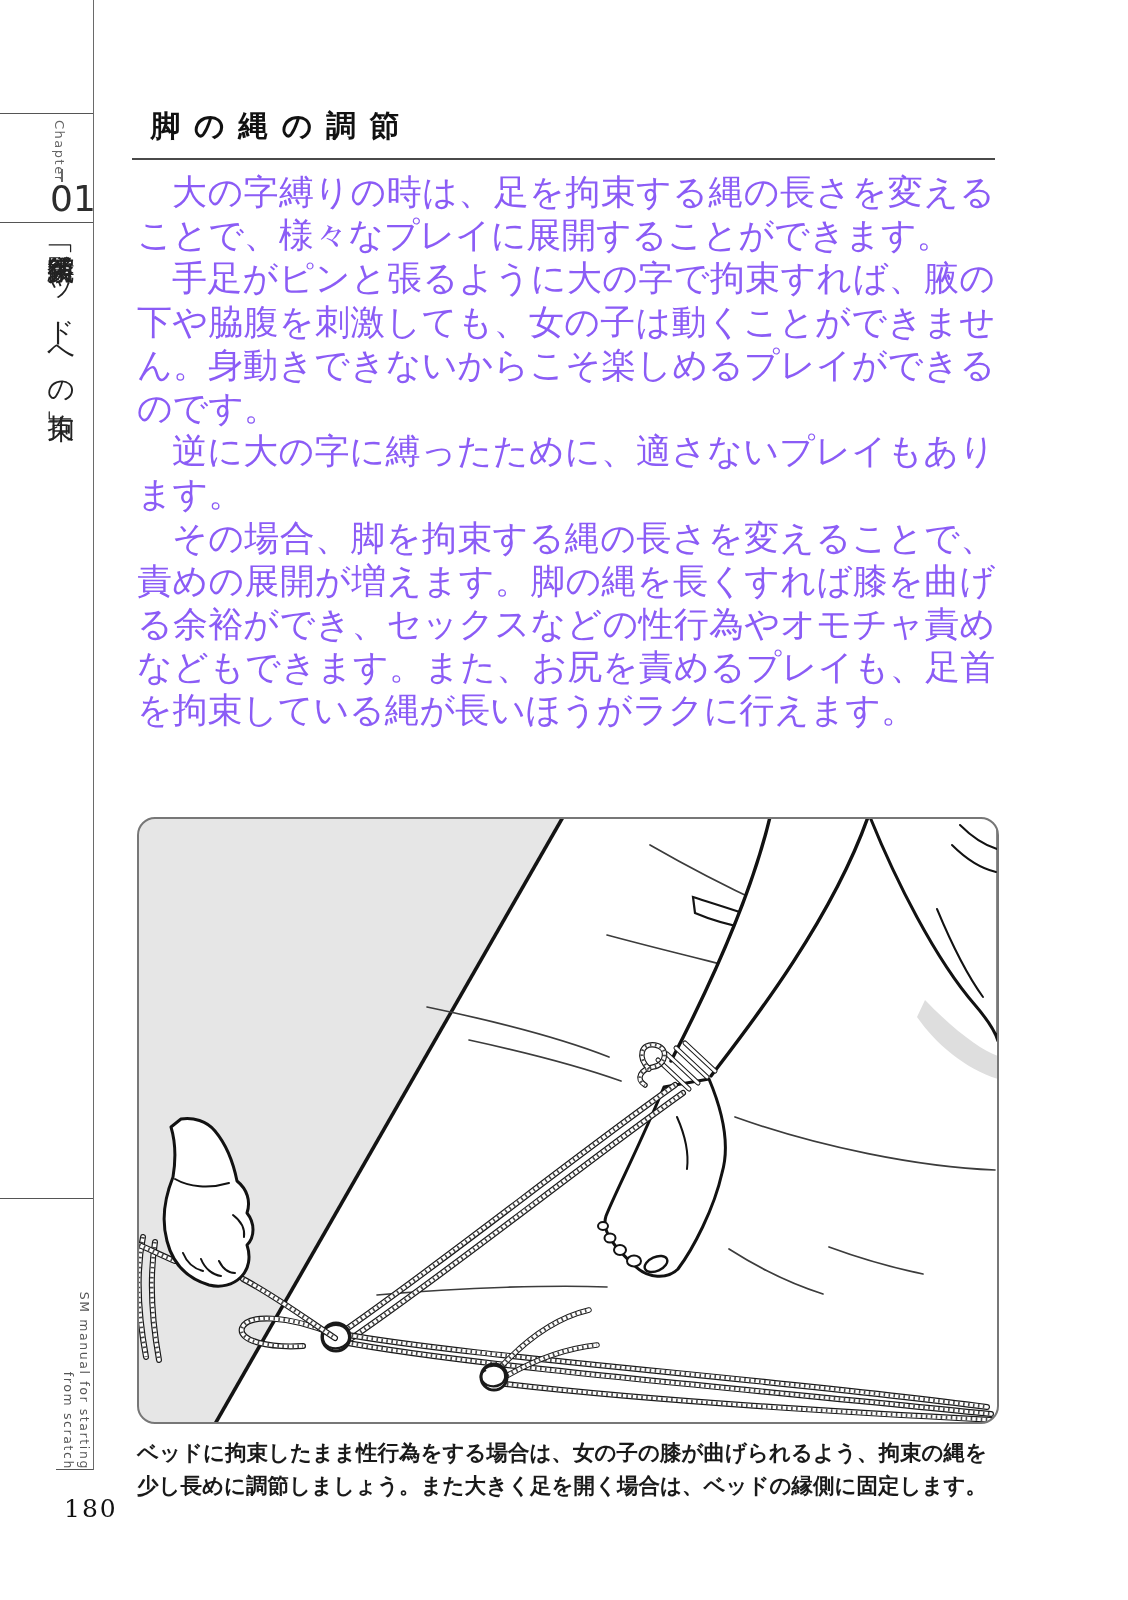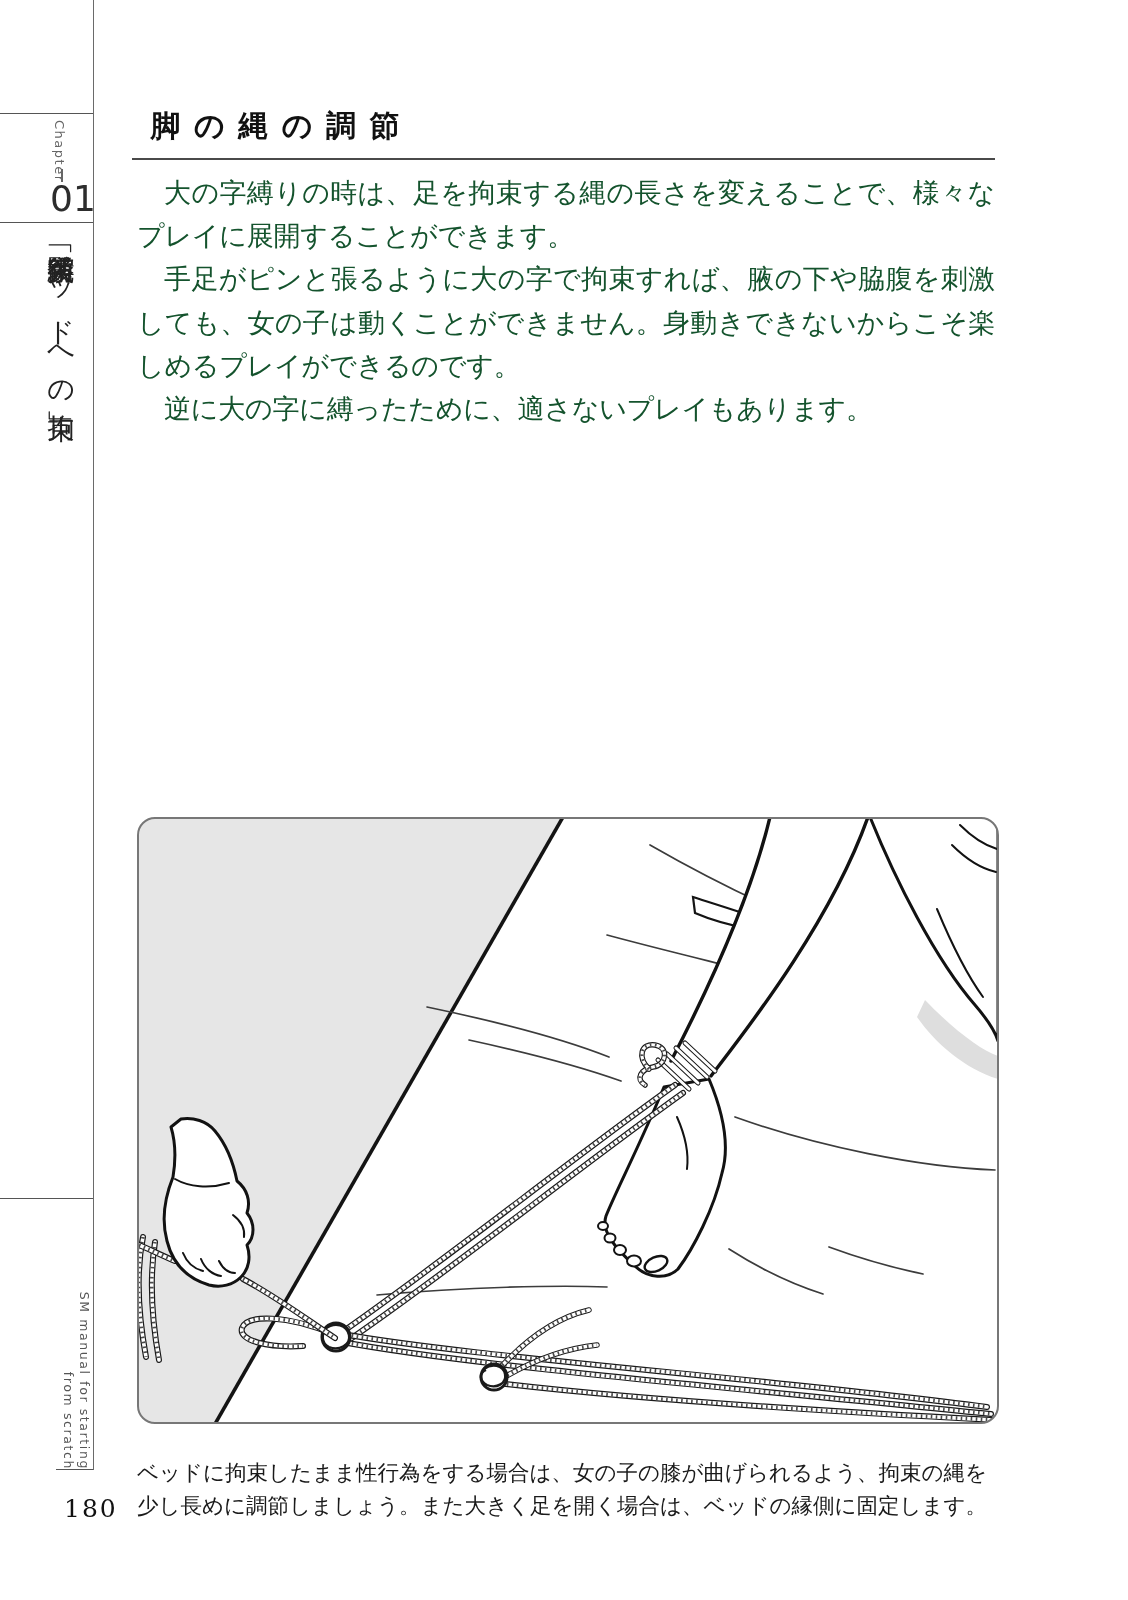--- a/index.html
+++ b/index.html
@@ -42,28 +42,28 @@
   }
   
   .doc-title{
     position:absolute;left:137px;top:106px;width:858px;
     font-size:30px;font-weight:700;color:#111;
     letter-spacing:0.45em;text-indent:0.45em;white-space:nowrap;
   }
   .title-rule{position:absolute;left:132px;top:158px;width:863px;height:1.5px;background:#4a4a4a;}
   .body-text{
     position:absolute;left:137px;top:171px;width:858px;
-    font-size:27px;line-height:43.2px;letter-spacing:-0.2px;
-    text-align:justify;color:#14532d;
+    font-size:35px;line-height:43.2px;letter-spacing:-0.2px;
+    text-align:justify;color:#8b5cf6;
   }
   .body-text p{margin:0;text-indent:1em;}
   .fig-caption{
     position:absolute;left:137px;top:1436px;width:860px;
-    font-size:21.5px;line-height:33px;font-weight:400;color:#1a1a1a;
-    white-space:pre-line;letter-spacing:0;margin-top:20px;
+    font-size:21.5px;line-height:33px;font-weight:700;color:#1a1a1a;
+    white-space:pre-line;letter-spacing:0;
   }
   
   .figure{position:absolute;left:137px;top:817px;width:862px;height:607px;}
   .rope-o{fill:none;stroke:#1a1a1a;stroke-width:6;stroke-linecap:round;}
   .rope-i{fill:none;stroke:#ffffff;stroke-width:3.6;stroke-linecap:round;}
   .rope-t{fill:none;stroke:#4a4a4a;stroke-width:3.6;stroke-dasharray:1.6 3.4;}
   .skin{fill:#ffffff;stroke:#121212;stroke-width:3;stroke-linejoin:round;}
   .skin-thin{fill:none;stroke:#121212;stroke-width:2;stroke-linecap:round;}
   .crease{fill:none;stroke:#3c3c3c;stroke-width:1.7;stroke-linecap:round;}
 </style>
@@ -89,20 +89,21 @@
 </div>
 <div class="page-num">180</div>
 
 <div class="doc-title">脚の縄の調節</div>
 <div class="title-rule"></div>
 
 <div class="body-text">
   <p>大の字縛りの時は、足を拘束する縄の長さを変えることで、様々なプレイに展開することができます。</p>
   <p>手足がピンと張るように大の字で拘束すれば、腋の下や脇腹を刺激しても、女の子は動くことができません。身動きできないからこそ楽しめるプレイができるのです。</p>
   <p>逆に大の字に縛ったために、適さないプレイもあります。</p>
+  <p>その場合、脚を拘束する縄の長さを変えることで、責めの展開が増えます。脚の縄を長くすれば膝を曲げる余裕ができ、セックスなどの性行為やオモチャ責めなどもできます。また、お尻を責めるプレイも、足首を拘束している縄が長いほうがラクに行えます。</p>
 </div>
 
 <svg class="figure" viewBox="0 0 862 607" xmlns="http://www.w3.org/2000/svg">
   <defs>
     <clipPath id="frameClip">
         <rect x="1" y="1" width="860" height="605" rx="17"></rect>
       </clipPath>
     <path id="ropeAnkle1" d="M 538 268 C 430 345, 300 450, 198 520"></path>
     <path id="ropeAnkle2" d="M 546 276 C 438 353, 308 458, 206 527"></path>
     <path id="ropeHandIn" d="M 2 428 C 14 433, 24 438, 38 444"></path>

